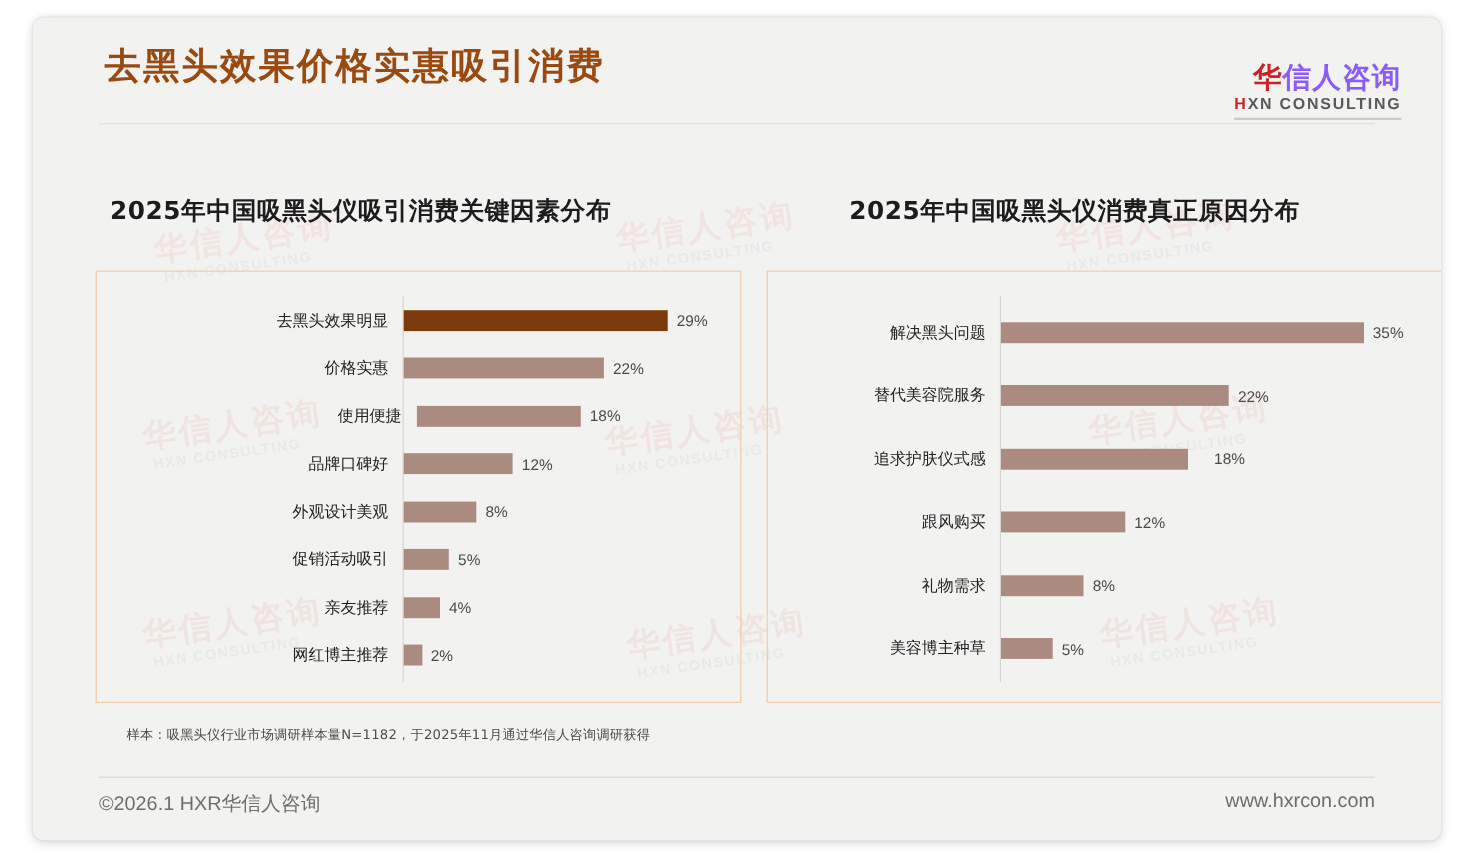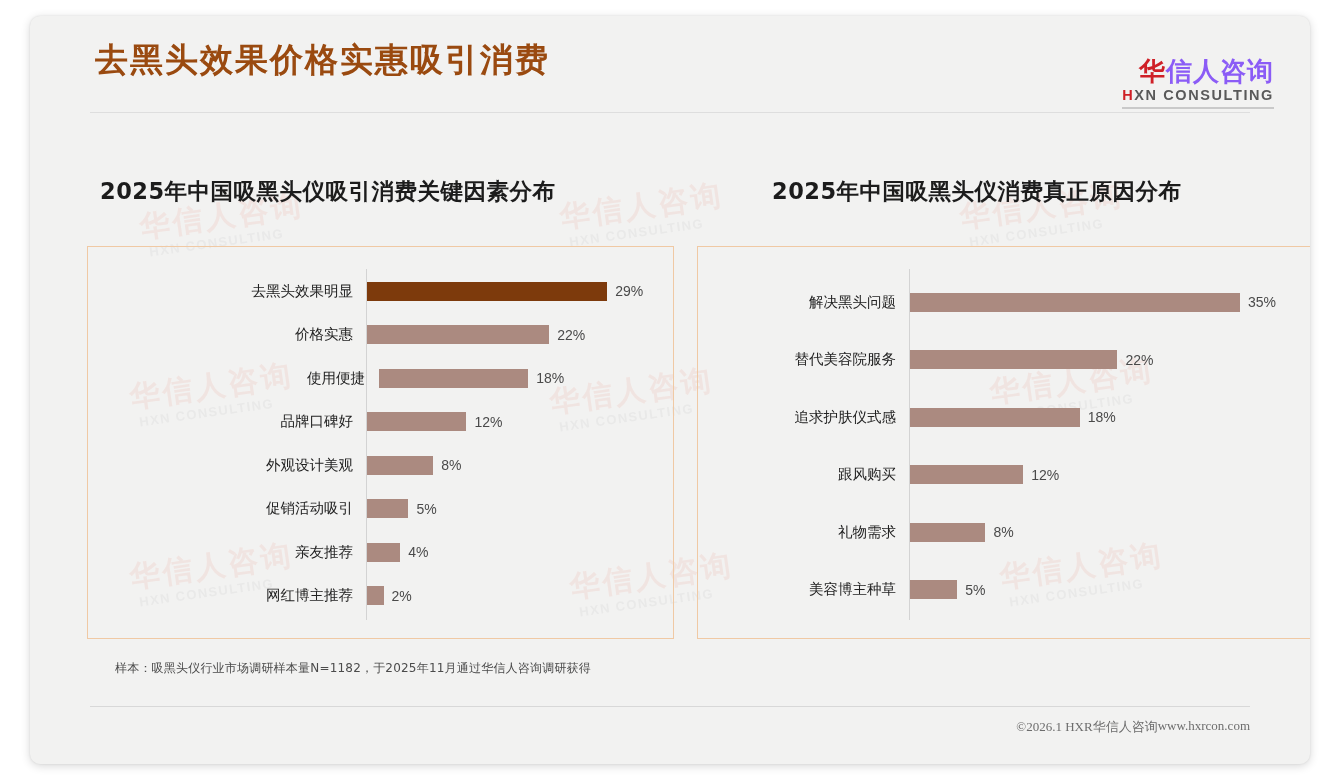--- a/index.html
+++ b/index.html
@@ -192,25 +192,25 @@
     height: 1px;
     background: #d8d8d8;
     z-index: 3;
   }
   #footer {
     position: absolute;
     left: 60px;
     top: 702px;
     width: 1160px;
     display: flex;
-    justify-content: flex-end;
-    font-size: 13px;
+    justify-content: space-between;
+    font-size: 18px;
     color: #6d6d6d;
     z-index: 3;
-    font-family: Liberation Serif, serif;
+    font-family: Liberation Sans, sans-serif;
   }
 </style>
 </head>
 <body>
 
 <div id="slide">
 
   <div class="wm-layer">
     <div class="wm" style="left:110px; top:180px;">
       <span class="wm-cn">华信人咨询</span>
@@ -314,21 +314,21 @@
     <div class="bar-row" style="left: 212px; top: 42px;">
           <span class="bar-label">解决黑头问题</span>
           <div class="bar" style="width: 330px;"></div>
           <span class="bar-value">35%</span>
         </div>
         <div class="bar-row" style="left: 212px; top: 99.5px;">
           <span class="bar-label">替代美容院服务</span>
           <div class="bar" style="width: 207.429px;"></div>
           <span class="bar-value">22%</span>
         </div>
-        <div class="bar-row" style="left: 212px; top: 157px;">
+        <div class="bar-row" style="left: 212px; top: 157px; gap: 16px;">
           <span class="bar-label">追求护肤仪式感</span>
           <div class="bar" style="width: 169.714px;"></div>
           <span class="bar-value">18%</span>
         </div>
         <div class="bar-row" style="left: 212px; top: 214.5px; justify-content: center;">
           <span class="bar-label">跟风购买</span>
           <div class="bar" style="width: 113.143px;"></div>
           <span class="bar-value">12%</span>
         </div>
         <div class="bar-row" style="left: 212px; top: 272px;">

